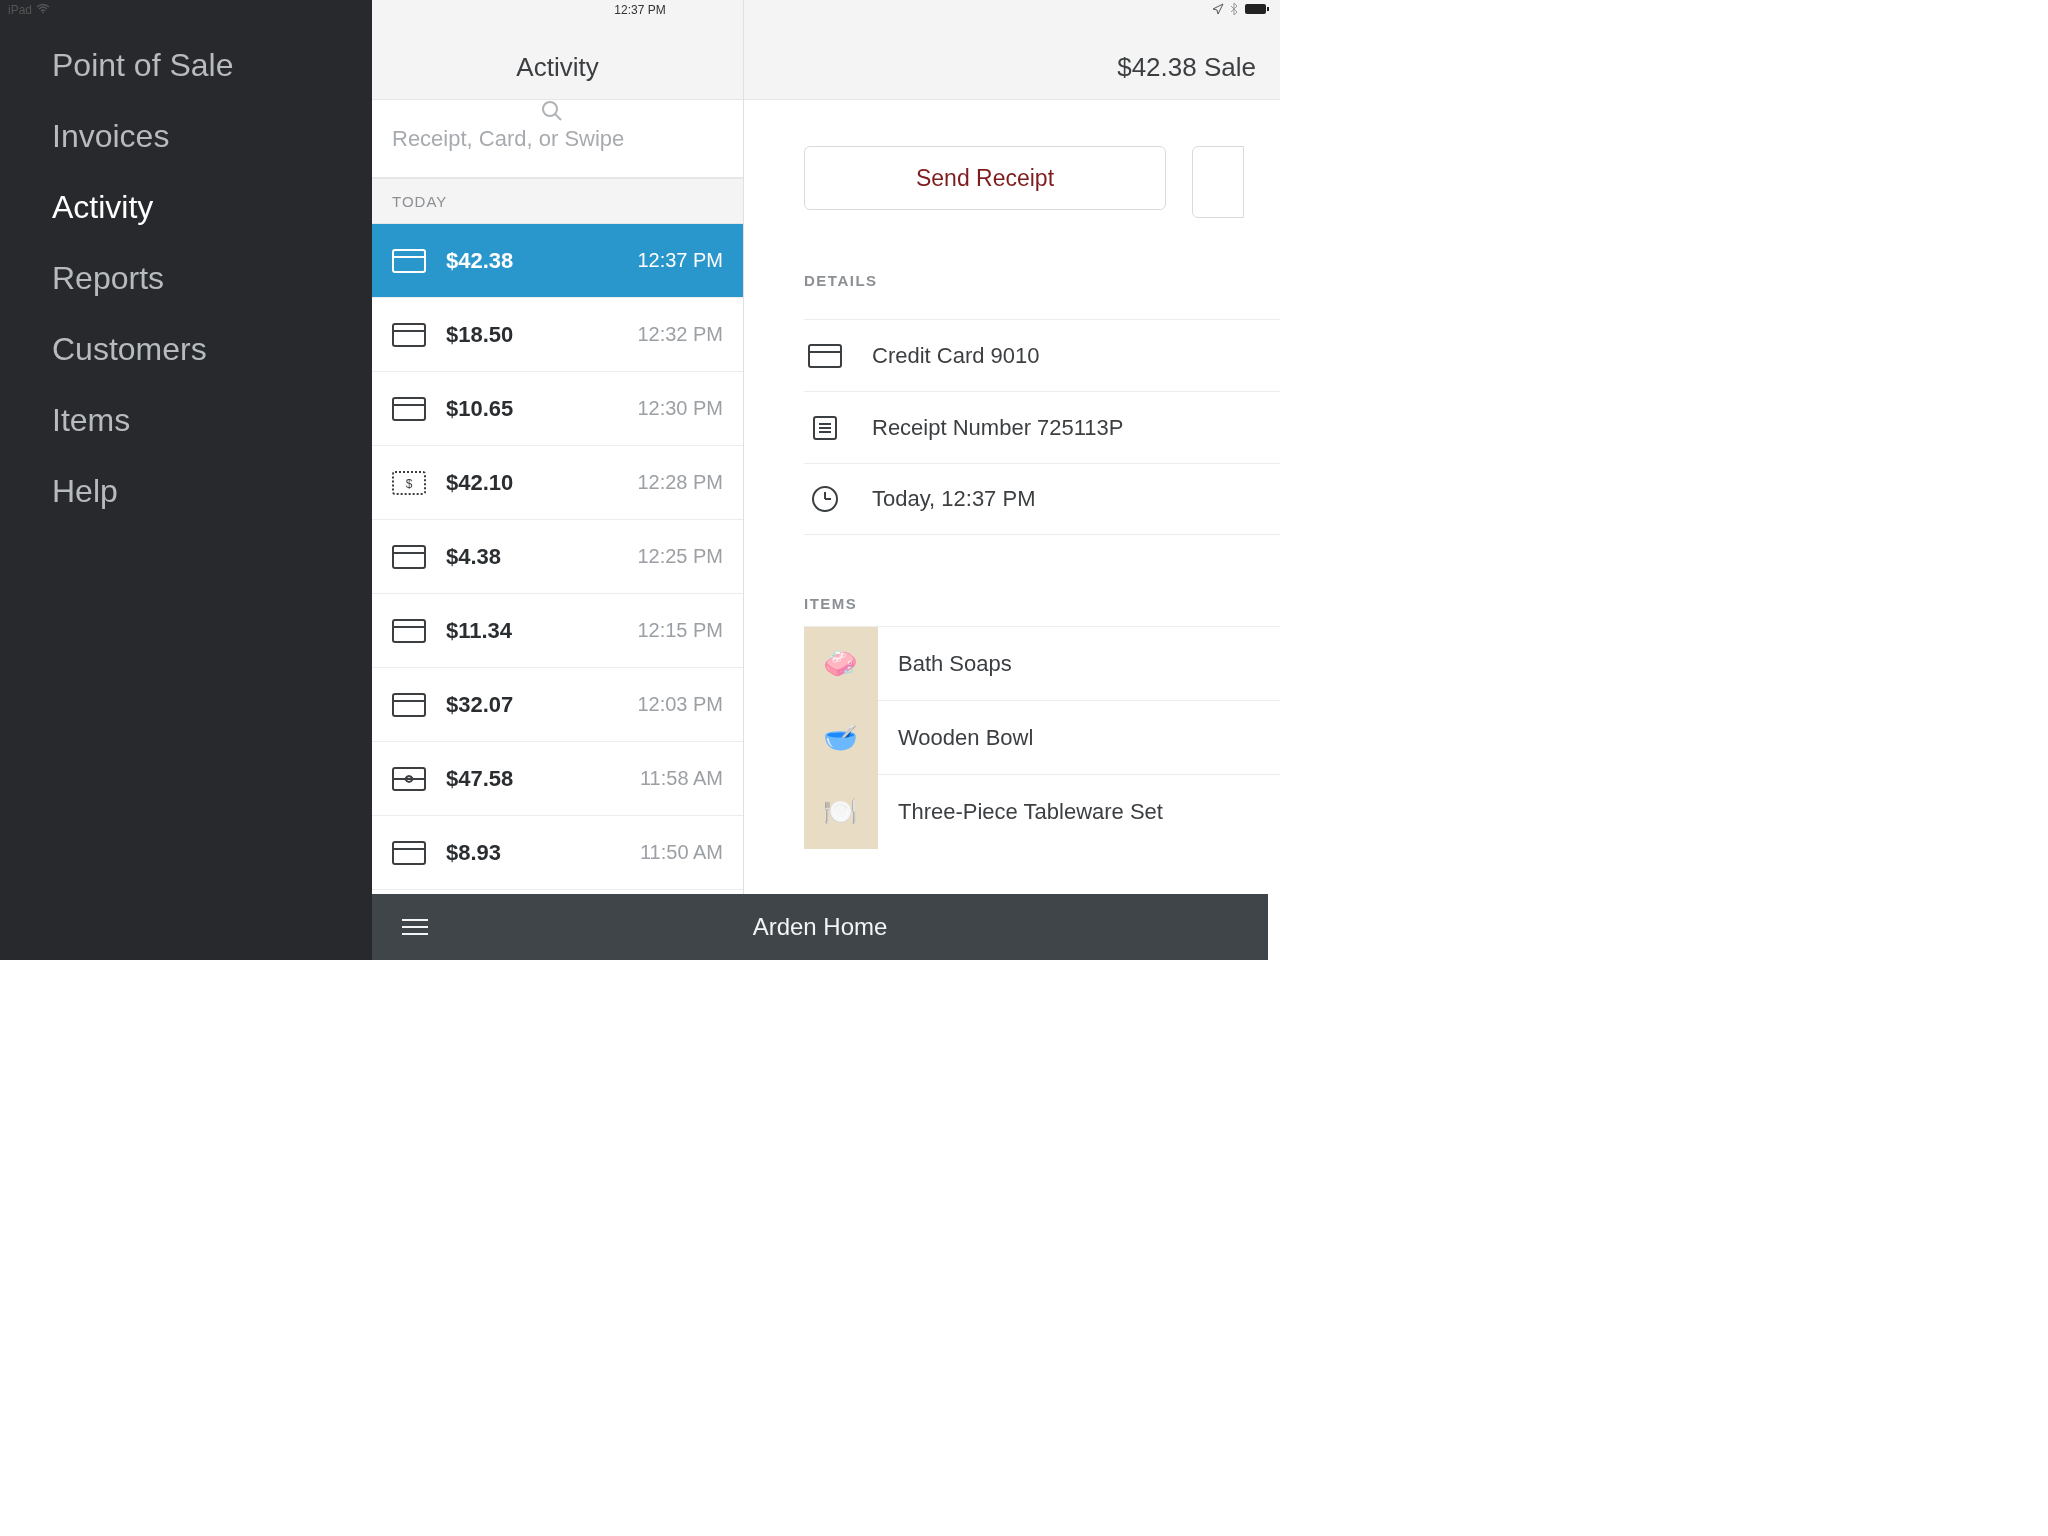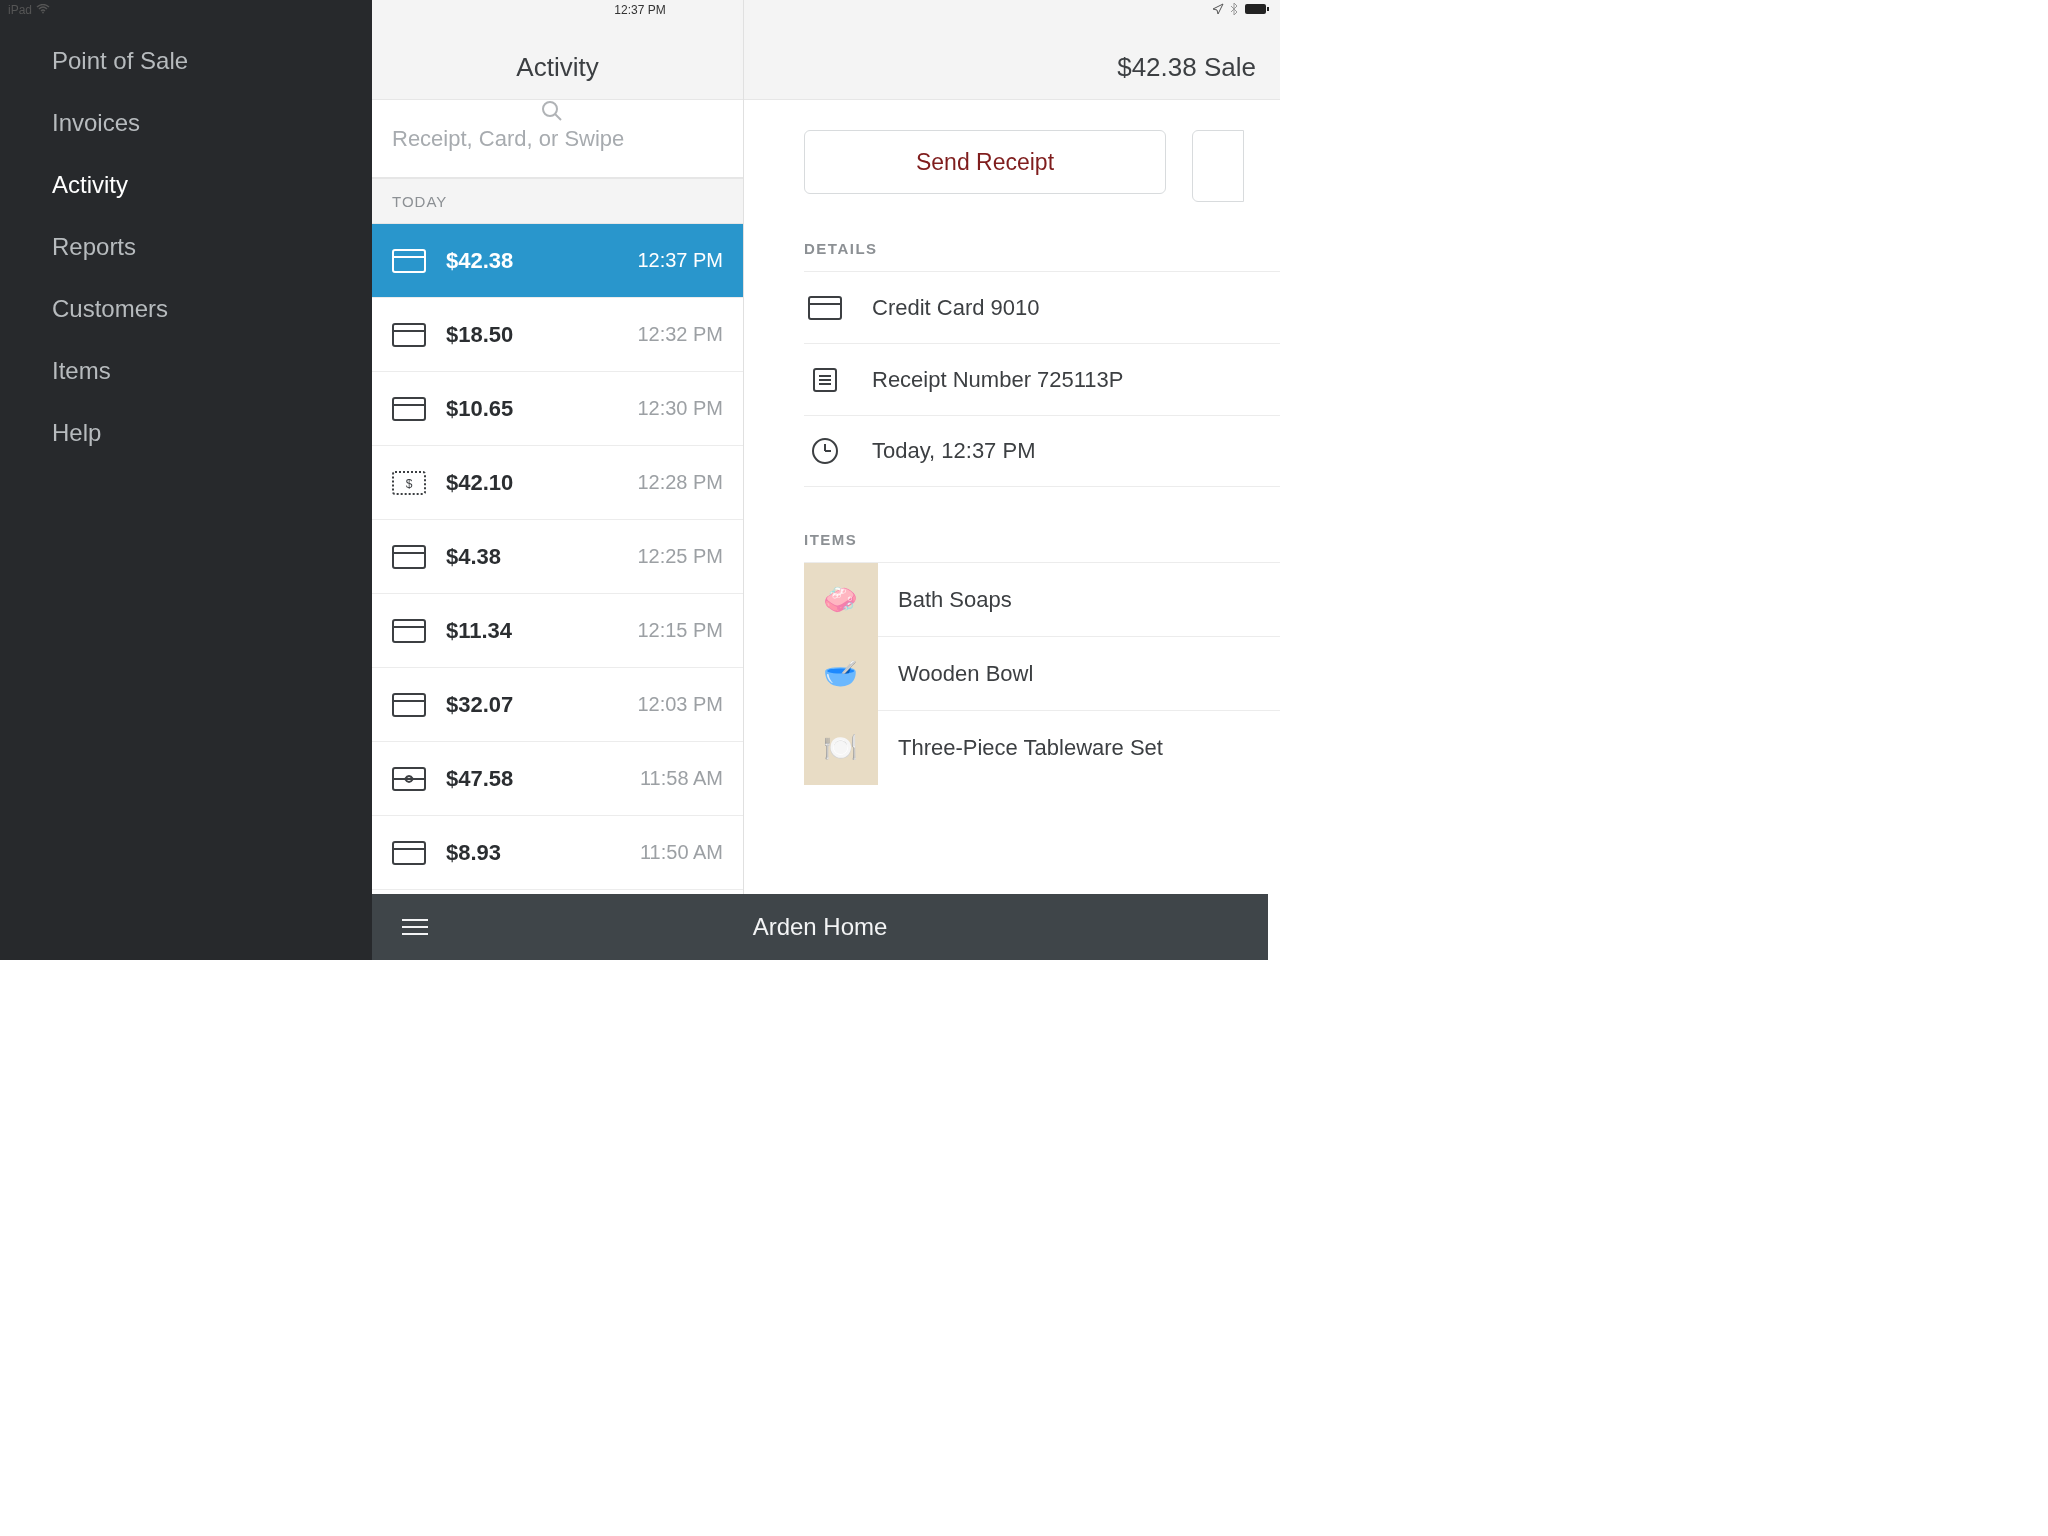--- a/index.html
+++ b/index.html
@@ -7,41 +7,41 @@
 .app { display:flex; width:1280px; height:960px; position:relative; }
 
 
 .status-bar { position:absolute; top:0; left:0; right:0; height:20px; display:flex; align-items:center; justify-content:space-between; font-size:12px; z-index:10;text-align:center; }
 .status-left { display:flex; align-items:center; gap:4px; padding-left:8px; color:#555;}
 .status-center { position:absolute; left:50%; transform:translateX(-50%); color:#333;}
 .status-right { display:flex; align-items:center; gap:6px; padding-right:10px; color:#333;}
 
 
 .sidebar { width:372px; background:#27292c; color:#b7bbbe; height:100%; padding-top:30px; flex-shrink:0; }
-.sidebar-item { padding:17px 16px 17px 52px; font-size:24px; font-weight:400; cursor:pointer; }
+.sidebar-item { padding:17px 16px 17px 52px; font-size:32px; font-weight:400; cursor:pointer; }
 .sidebar-item.active { color:#fff; font-weight:500; }
 
 
 .middle { width:372px; flex-shrink:0; display:flex; flex-direction:column; background:#fff; border-right:1px solid #e0e0e0; }
 .mid-header { height:100px; background:#f4f4f4; display:flex; align-items:flex-end; justify-content:center; padding-bottom:16px; font-size:26px; color:#3c3f42; font-weight:400; border-bottom:1px solid #e6e6e6;}
 .search-row { height:78px; display:flex; align-items:center; padding:0 20px; background:#fff; border-bottom:1px solid #e6e6e6;flex-direction:column;}
 .search-row input { border:none; outline:none; font-size:22px; color:#333; width:100%; background:transparent;}
 .search-row input::placeholder { color:#a7abaf; }
 .section-label { height:46px; background:#f4f4f4; border-top:1px solid #e6e6e6; border-bottom:1px solid #e6e6e6; display:flex; align-items:center; padding-left:20px; font-size:15px; letter-spacing:1px; color:#8c9094; font-weight:500;}
 .txn-list { flex:1; overflow:hidden;}
 .txn-row { height:74px; display:flex; align-items:center; padding:12px 20px; border-bottom:1px solid #ececec; cursor:pointer; background:#fff;}
 .txn-row.selected { background:#2996cc; color:#fff;}
 .txn-icon { width:34px; height:24px; margin-right:20px; display:flex; align-items:center; justify-content:center; flex-shrink:0;}
 .txn-amount { font-size:22px; font-weight:600; flex:1; color:#2b2e31;}
 .txn-row.selected .txn-amount { color:#fff;}
 .txn-time { font-size:20px; color:#9ca0a4;}
 .txn-row.selected .txn-time { color:#fff;}
 
 
-.right { flex:1; display:flex; flex-direction:column; background:#fff; position:relative;}
+.right { flex:1; display:flex; flex-direction:column; background:#fff; position:relative;gap:16px;}
 .right-header { height:100px; background:#f4f4f4; display:flex; align-items:flex-end; justify-content:flex-end; padding:0 24px 16px 0; font-size:26px; color:#3c3f42; border-bottom:1px solid #e6e6e6;}
 .action-row { padding:30px 0 30px 60px; display:flex; gap:26px;}
 .send-btn { width:362px; height:64px; border:1px solid #d8dbdd; border-radius:6px; background:#fff; color:#7f1d1d; font-size:23px; font-weight:500; cursor:pointer;}
 .issue-btn { width:52px; height:72px; border:1px solid #d8dbdd; border-left:1px solid #d8dbdd; border-radius:6px 0 0 6px; background:#fff; cursor:pointer;}
 .sec-title { padding:8px 0 14px 60px; font-size:15px; letter-spacing:1.5px; color:#8c9094; font-weight:600;}
 .detail-row { height:72px; margin-left:60px; border-top:1px solid #ececec; display:flex; align-items:center; gap:30px;}
 .detail-row:last-of-type { border-bottom:1px solid #ececec;}
 .detail-icon { width:34px; height:34px; display:flex; align-items:center; justify-content:center; flex-shrink:0; margin-left:4px;}
 .detail-text { font-size:22px; color:#3c3f42;}
 .items-section { margin-top:36px;}

